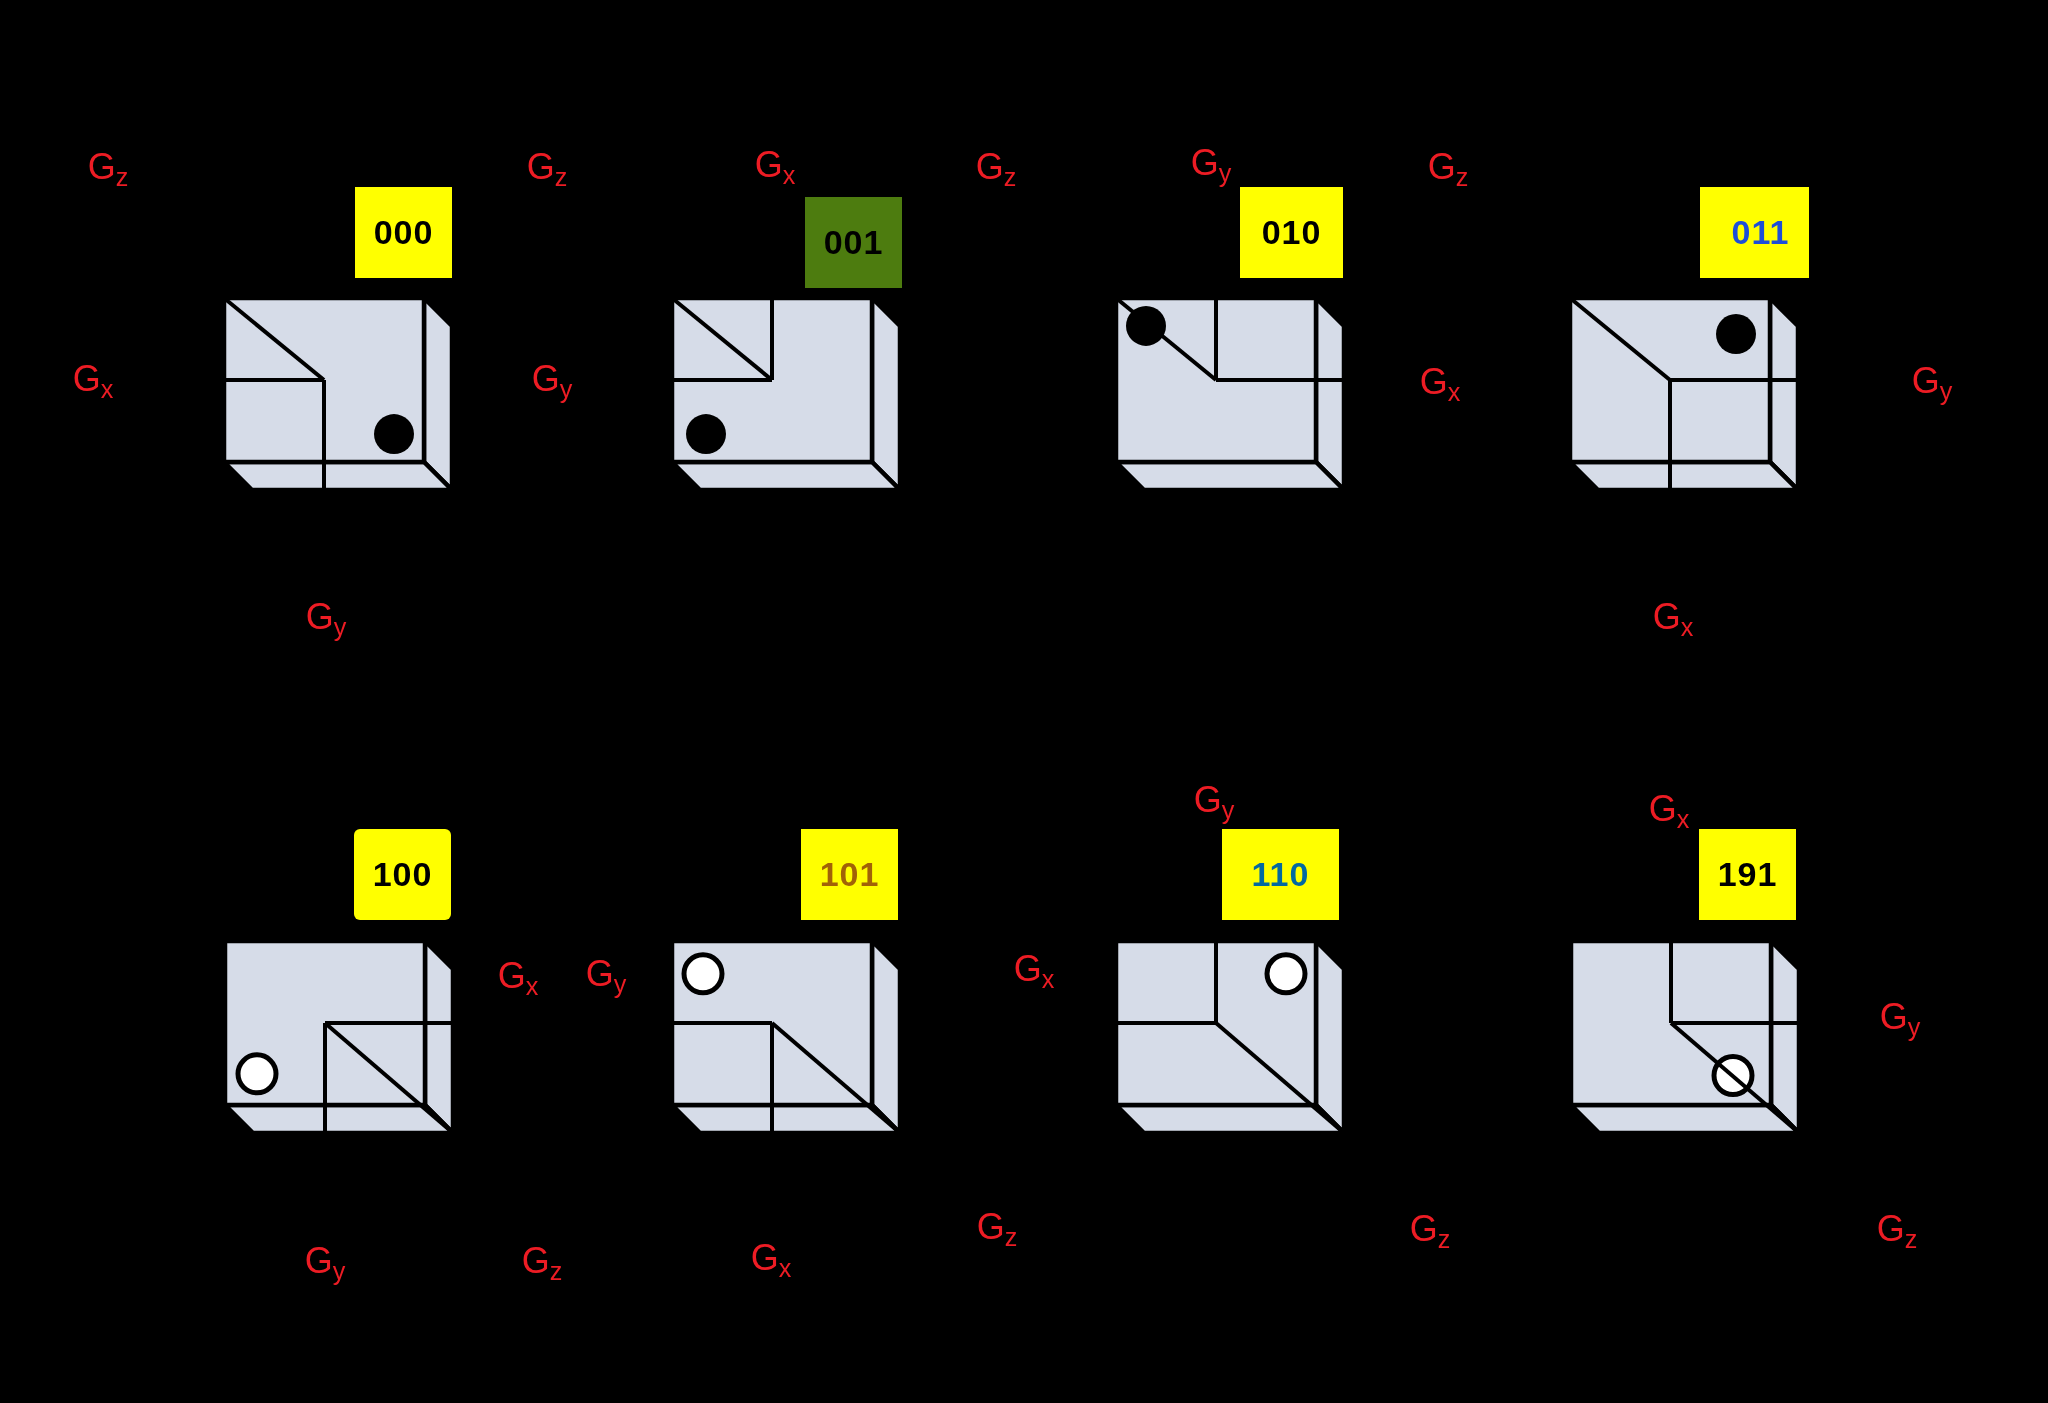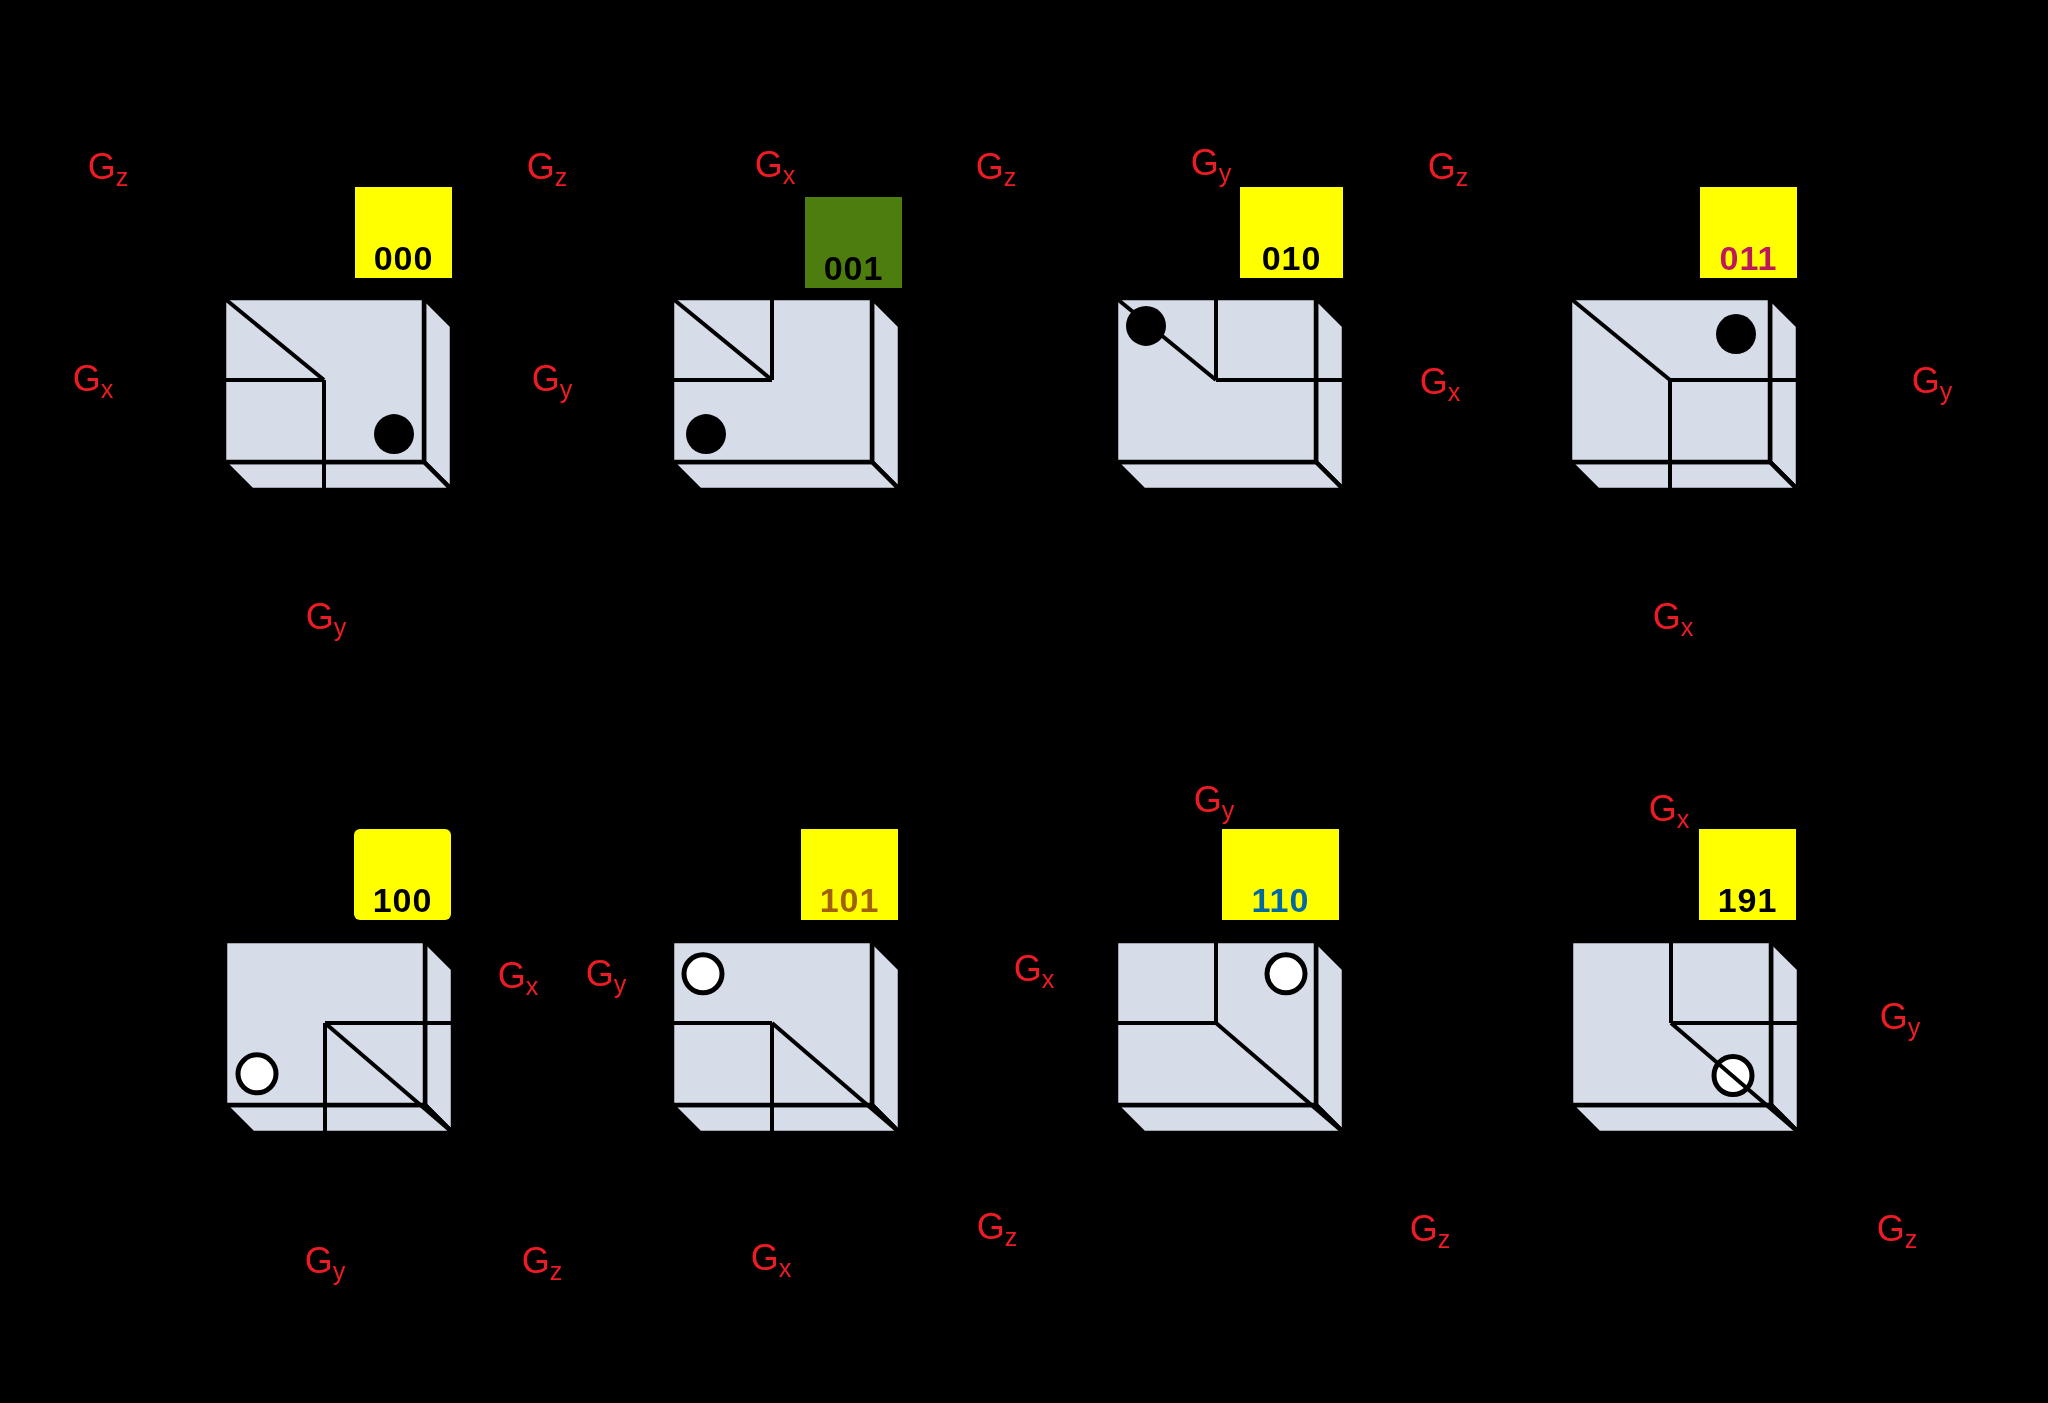--- a/index.html
+++ b/index.html
@@ -4,21 +4,21 @@
 <style>
   html,body{margin:0;padding:0;background:#000;}
   .canvas{
     position:relative;
     overflow:hidden;
     font-family:"Liberation Sans", sans-serif;
   }
   .badge{
     position:absolute;
     display:flex;
-    align-items:flex-end;
+    align-items:center;
     justify-content:center;
     font-weight:bold;
     font-size:34px;
     letter-spacing:1px;
   }
   .glabel{
     position:absolute;
     transform:translate(-50%,-50%);
     font-size:36px;
     line-height:1;
@@ -63,21 +63,21 @@
     </div>
     <svg class="cube" viewBox="0 0 228 192" style="left: 1116px; top: 298px; width: 228px; height: 192px;">
       <polygon fill="#D6DCE8" stroke="#000000" stroke-width="4.5" stroke-linejoin="miter" points="200,0 228,28 228,192 200,164"></polygon>
       <polygon fill="#D6DCE8" stroke="#000000" stroke-width="4.5" stroke-linejoin="miter" points="0,164 28,192 228,192 200,164"></polygon>
       <polygon fill="#D6DCE8" stroke="#000000" stroke-width="4.5" stroke-linejoin="miter" points="0,0 200,0 200,164 0,164"></polygon>
       <circle cx="30" cy="27.880000000000003" r="20" fill="#000000"></circle>
       <path stroke="#000000" stroke-width="4" fill="none" d="M0,0 L100,82"></path>
       <path stroke="#000000" stroke-width="4" fill="none" d="M100,82 L228,82"></path>
       <path stroke="#000000" stroke-width="4" fill="none" d="M100,0 L100,82"></path>
     </svg>
-    <div class="badge" style="left: 1700px; top: 187px; width: 97px; height: 91px; background: rgb(255, 255, 0); color: #be185d;">
+    <div class="badge" style="left: 1700px; top: 187px; width: 97px; height: 91px; background: rgb(255, 255, 0); color: #1d4ed8; padding-left: 12px;">
       <span>011</span>
     </div>
     <svg class="cube" viewBox="0 0 228 192" style="left: 1570px; top: 298px; width: 228px; height: 192px;">
       <polygon fill="#D6DCE8" stroke="#000000" stroke-width="4.5" stroke-linejoin="miter" points="200,0 228,28 228,192 200,164"></polygon>
       <polygon fill="#D6DCE8" stroke="#000000" stroke-width="4.5" stroke-linejoin="miter" points="0,164 28,192 228,192 200,164"></polygon>
       <polygon fill="#D6DCE8" stroke="#000000" stroke-width="4.5" stroke-linejoin="miter" points="0,0 200,0 200,164 0,164"></polygon>
       <circle cx="166" cy="36.08" r="20" fill="#000000"></circle>
       <path stroke="#000000" stroke-width="4" fill="none" d="M0,0 L100,82"></path>
       <path stroke="#000000" stroke-width="4" fill="none" d="M100,82 L228,82"></path>
       <path stroke="#000000" stroke-width="4" fill="none" d="M100,82 L100,192"></path>

